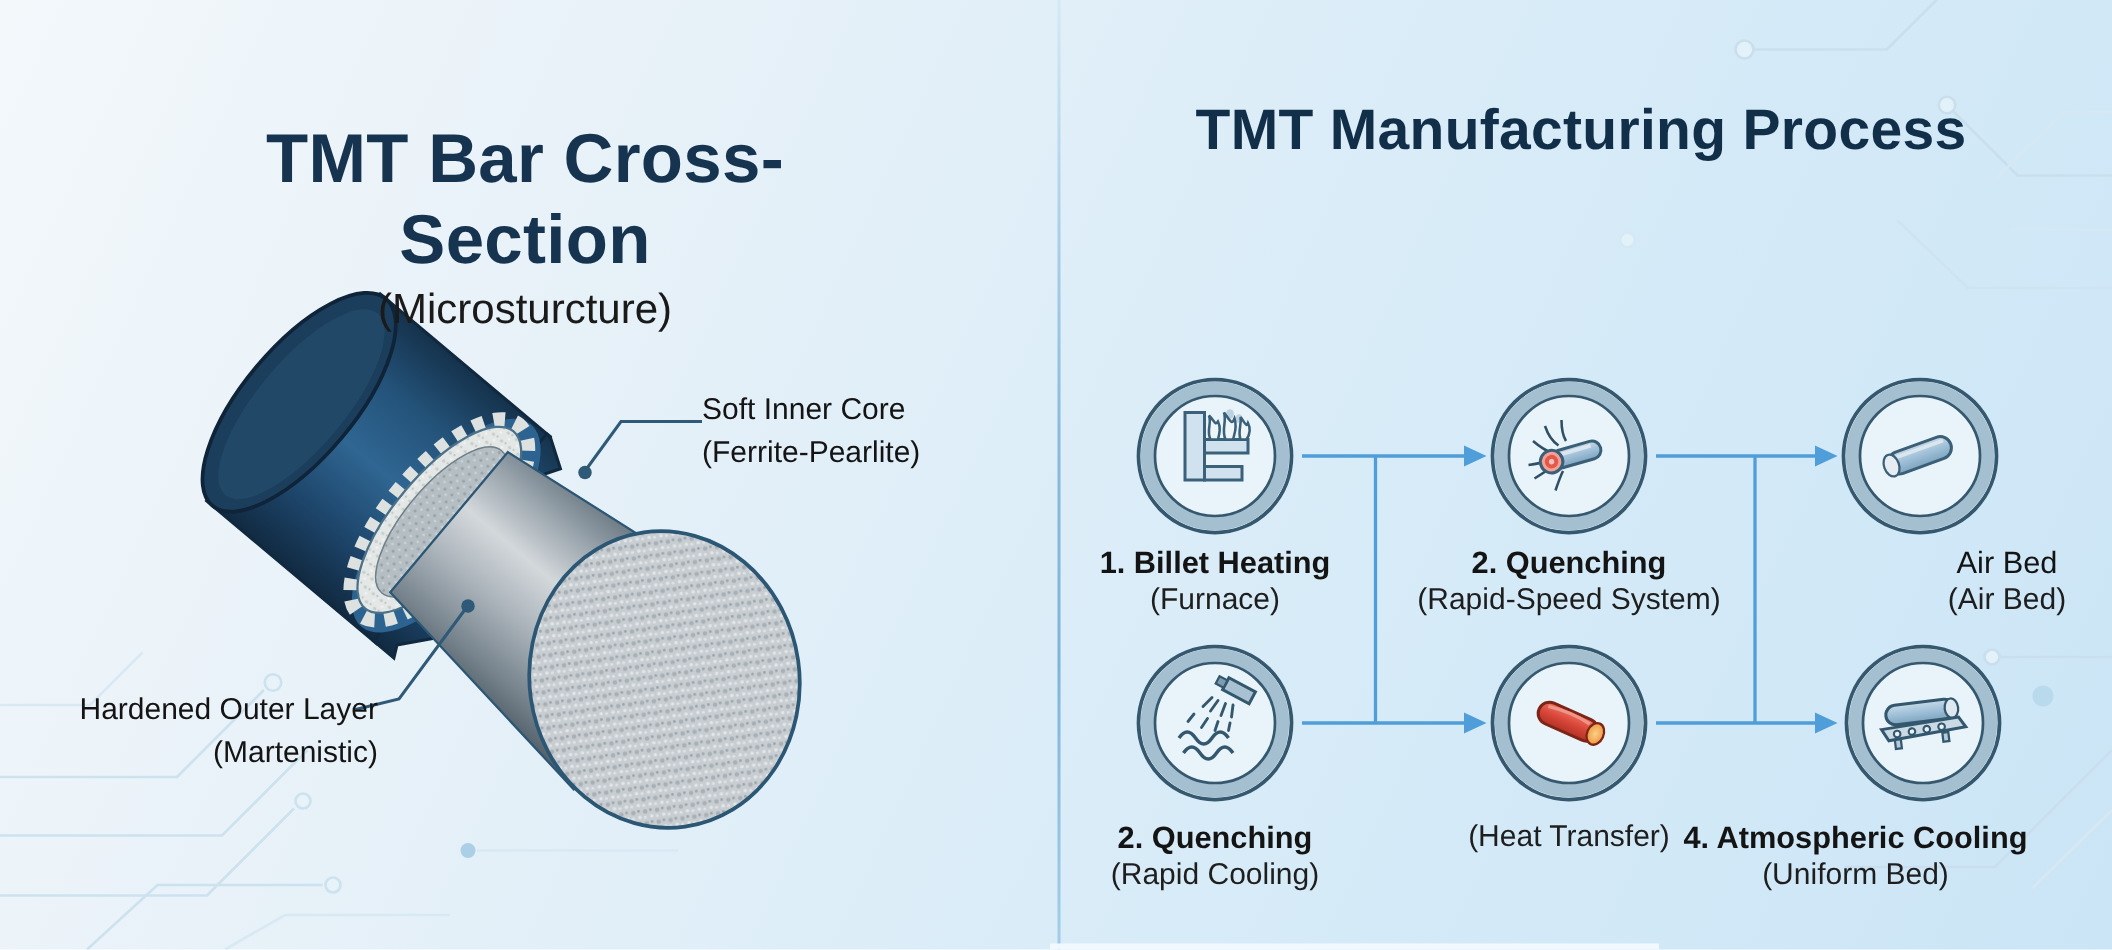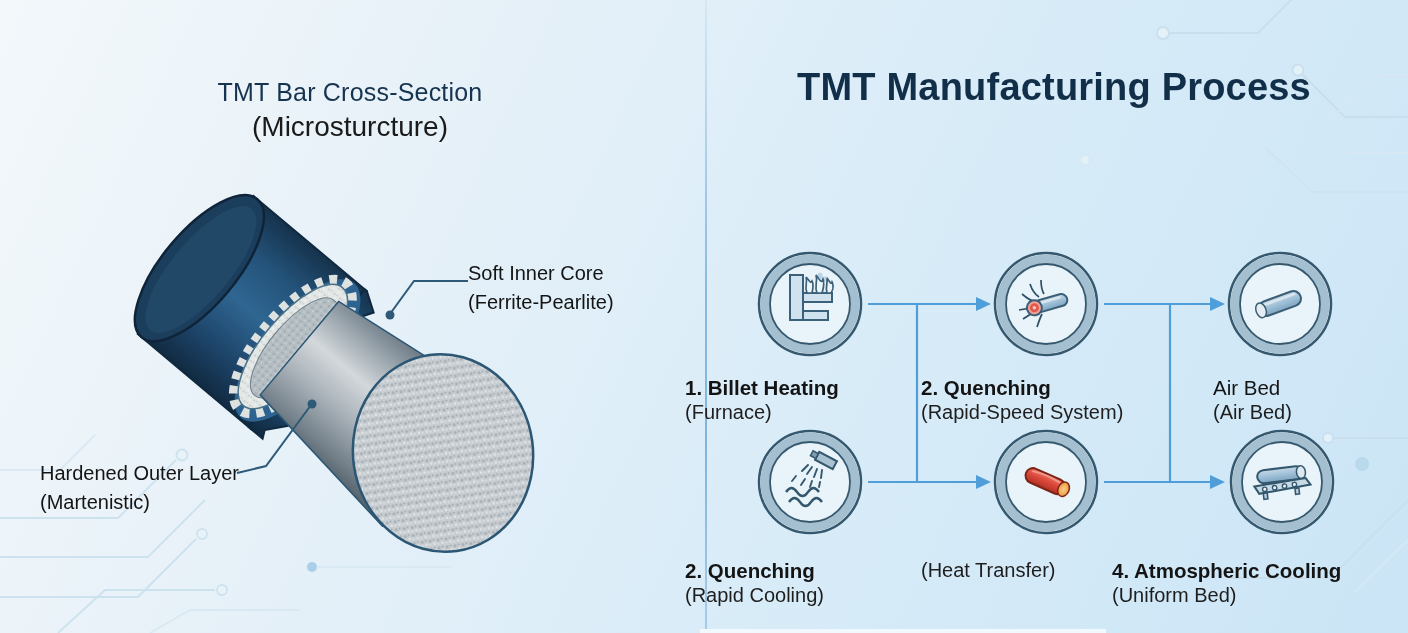--- a/index.html
+++ b/index.html
@@ -7,33 +7,33 @@
     width:1408px;height:633px;position:relative;overflow:hidden;
     font-family:"Liberation Sans",sans-serif;
     background:linear-gradient(115deg,#f3f8fb 0%,#e7f1f8 28%,#d9ecf8 58%,#cbe5f6 100%);
   }
   .layer{position:absolute;left:0;top:0;}
   .divider{
     position:absolute;left:705px;top:0;width:2px;height:633px;z-index:1;
     background:linear-gradient(180deg,rgba(150,195,225,0.15) 0%,#8abbdd 45%,#7fb4da 70%,#a5cde8 100%);
   }
   .left-header{position:absolute;left:100px;top:78px;width:500px;text-align:center;z-index:2;}
-  .left-title{font-size:25px;font-weight:normal;color:#16344f;letter-spacing:0.2px;}
+  .left-title{font-size:46px;font-weight:bold;color:#16344f;letter-spacing:0.2px;}
   .left-subtitle{font-size:28px;font-weight:400;color:#1a1a1a;margin-top:4px;}
   .right-title{
     position:absolute;left:734px;top:66px;width:640px;text-align:center;z-index:2;
     font-size:38px;font-weight:bold;color:#122f4a;letter-spacing:0.2px;
   }
-  .callout{position:absolute;z-index:2;text-align:left;color:#141414;}
+  .callout{position:absolute;z-index:2;text-align:right;color:#141414;}
   .callout .c-line1,.callout .c-line2{font-size:20px;line-height:29px;font-weight:400;}
   .callout-core{left:468px;top:259px;width:180px;text-align:left;}
   .callout-outer{left:40px;top:459px;width:212px;}
   .step{position:absolute;z-index:2;}
   .step-circle{display:block;}
-  .step-label{position:absolute;z-index:2;text-align:left;width:250px;color:#141414;margin-top:12px;}
+  .step-label{position:absolute;z-index:2;text-align:center;width:250px;color:#141414;}
   .s-line1{font-size:20.5px;font-weight:bold;line-height:25px;}
   .s-line2{font-size:20px;font-weight:400;line-height:25px;color:#1e1e1e;}
   .step-label.plain .s-line1{font-weight:400;}
   .bottom-strip{
     position:absolute;left:700px;top:629px;width:406px;height:4px;z-index:1;
     background:rgba(243,250,254,0.95);
   }
 </style>
 </head>
 <body>

